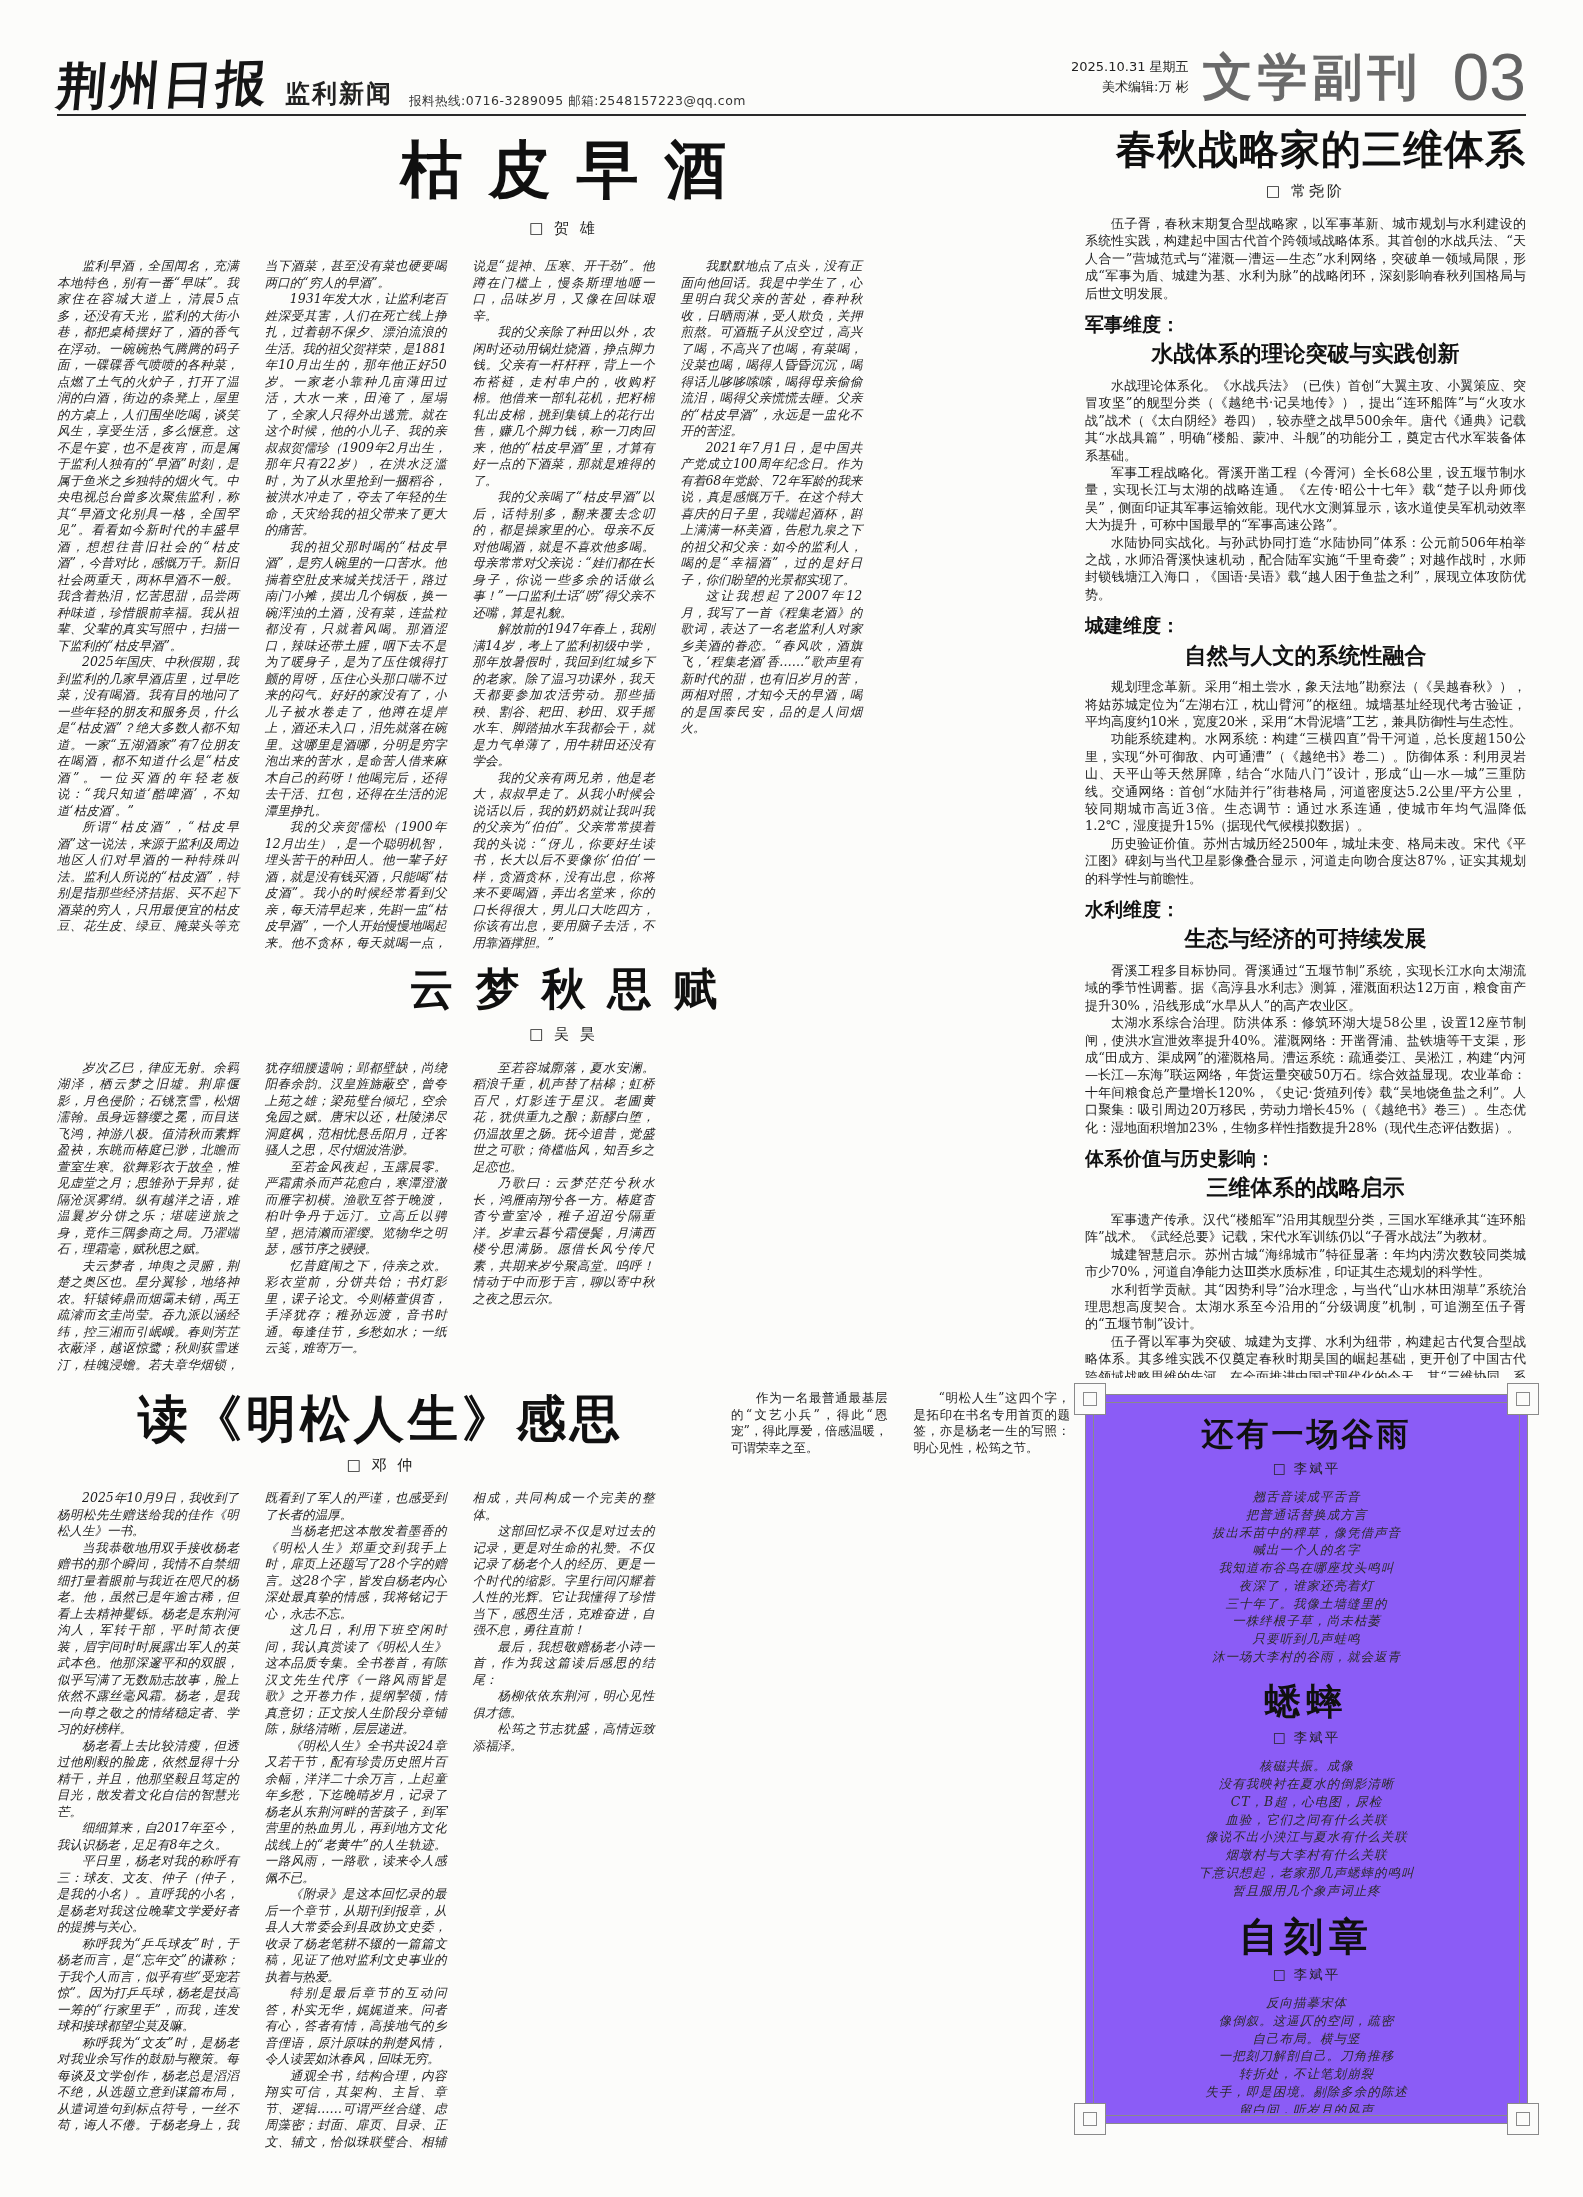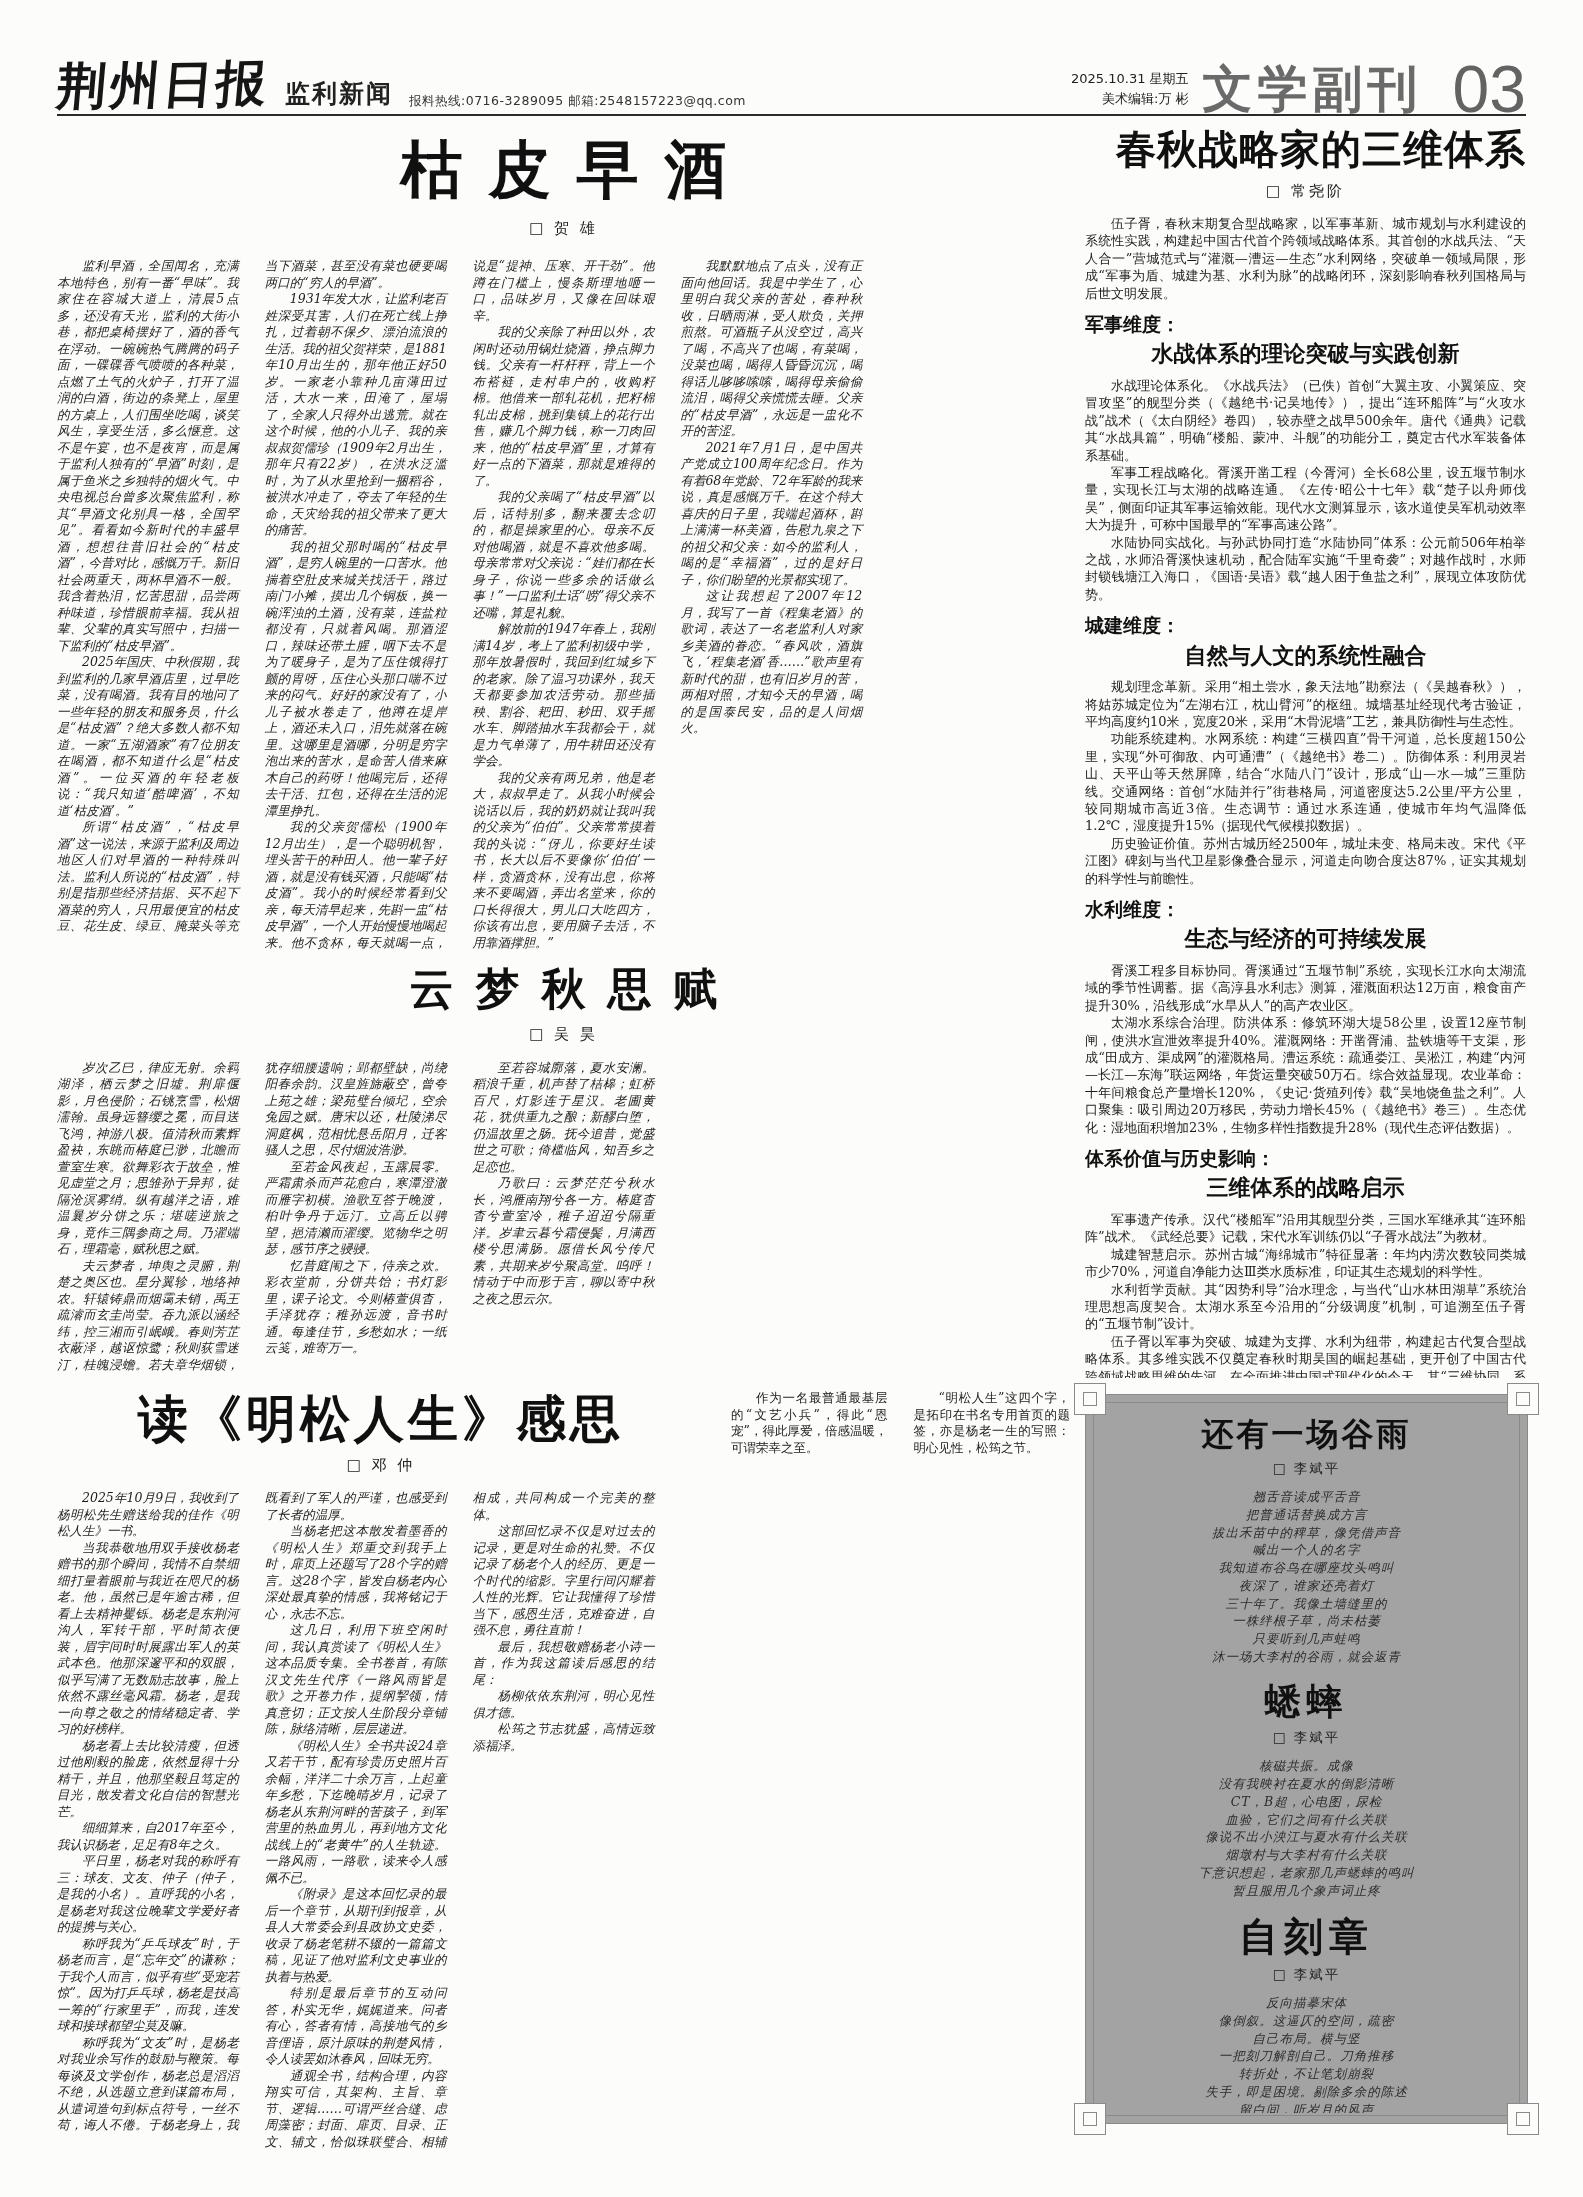--- a/index.html
+++ b/index.html
@@ -14,21 +14,21 @@
   #header{left:57px;top:44px;width:1469px;height:66px;}
   .masthead{
     font-size:50px;font-weight:bold;letter-spacing:3px;color:#161616;
     transform:skewX(-6deg) rotate(-1deg);display:inline-block;line-height:1;
   }
   .section-label{font-family:Liberation Serif, serif;
     font-size:25px;font-weight:bold;color:#222;letter-spacing:2px;}
   .hotline{font-family:"DejaVu Sans","Liberation Sans",sans-serif;
     font-size:12.5px;color:#333;letter-spacing:.5px;}
   .header-left{display:flex;align-items:flex-end;gap:16px;height:100%;}
-  .header-right{position:absolute;right:0;top:12px;display:flex;align-items:center;gap:14px;height:100%;}
+  .header-right{position:absolute;right:0;top:0;display:flex;align-items:center;gap:14px;height:100%;}
   .date-block{text-align:right;font-family:"DejaVu Sans","Liberation Sans",sans-serif;
     font-size:13px;color:#222;line-height:1.55;}
   .supp-title{font-family:"DejaVu Sans","Liberation Sans",sans-serif;
     font-size:50px;font-weight:bold;color:#6a6a6a;letter-spacing:5px;line-height:1;}
   .page-num{font-family:"Liberation Sans","DejaVu Sans",sans-serif;
     font-size:66px;font-weight:400;color:#636363;line-height:1;margin-left:16px;}
   #header-rule{left:57px;top:114px;width:1469px;height:0;border-top:2px solid #2a2a2a;}
   
   .art-title{font-weight:900;color:#101010;text-align:center;line-height:1.15;}
   .art-author{text-align:center;font-size:15px;color:#222;letter-spacing:3px;}
@@ -60,21 +60,21 @@
   .a4-head{display:flex;}
   .a4-title-cell{width:648px;}
   .a4-title-cell .art-title{font-size:50px;letter-spacing:4px;}
   .a4-title-cell .art-author{margin-top:8px;}
   .a4-side{width:339px;margin-left:26px;column-count:2;column-gap:26px;
     font-size:12.5px;line-height:1.32;text-align:justify;height:90px;overflow:hidden;}
   #article-mingsong .body-cols{margin-top:10px;height:668px;column-count:5;
     font-size:12.5px;line-height:1.32;}
   
   #poems-box{left:1085px;top:1394px;width:441px;height:728px;
-    border:1px solid #8a8a8a;background:#a3a3a3;}
+    border:1px solid #8a8a8a;background:#8b5cf6;}
   #poems-inner{position:absolute;left:7px;top:7px;right:7px;bottom:7px;
     border:1px solid #8a8a8a;}
   .corner{position:absolute;width:30px;height:30px;background:#fcfcfa;border:1px solid #8a8a8a;}
   .corner::after{content:"";position:absolute;left:8px;top:8px;width:12px;height:12px;border:1px solid #8a8a8a;}
   .c-tl{left:-12px;top:-12px;} .c-tr{right:-12px;top:-12px;}
   .c-bl{left:-12px;bottom:-12px;} .c-br{right:-12px;bottom:-12px;}
   .poems-content{position:absolute;left:24px;top:22px;right:24px;bottom:10px;
     text-align:center;overflow:hidden;}
   .poem{margin-bottom:16px;}
   .poem-title{font-weight:900;color:#101010;line-height:1.1;}

